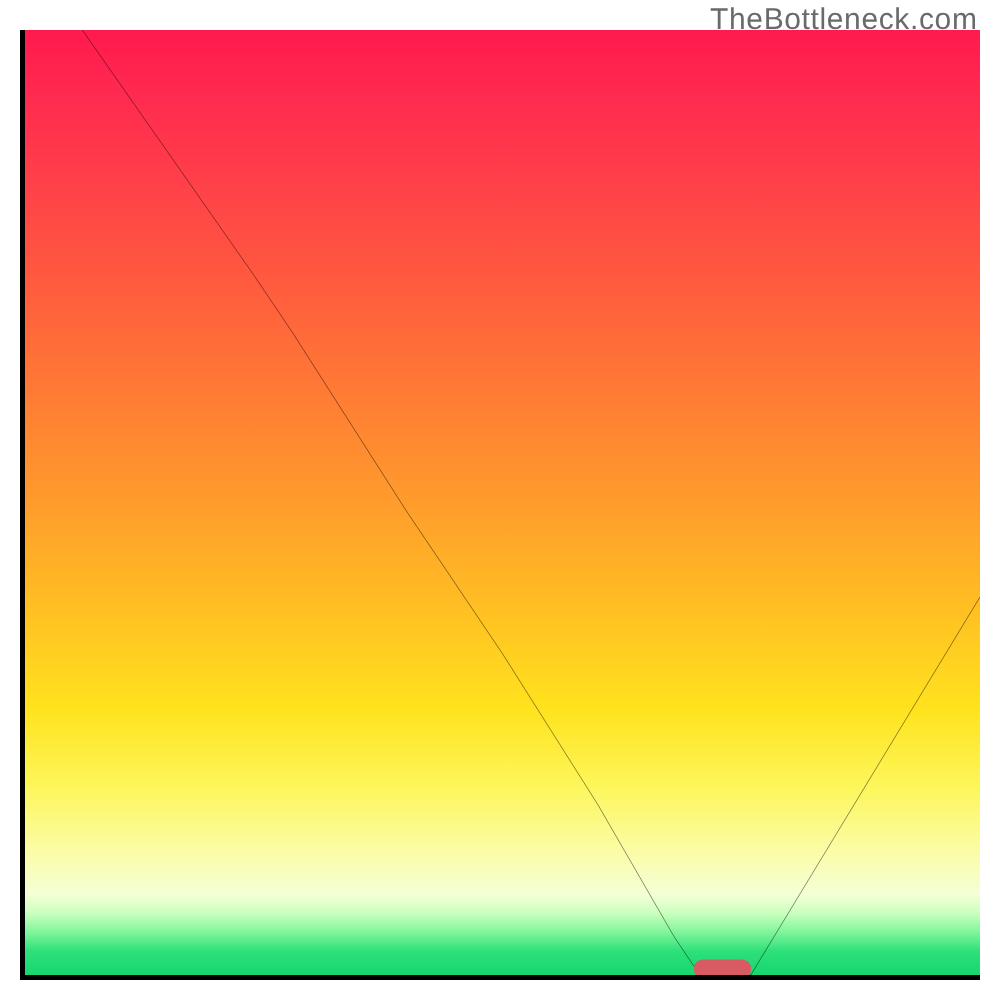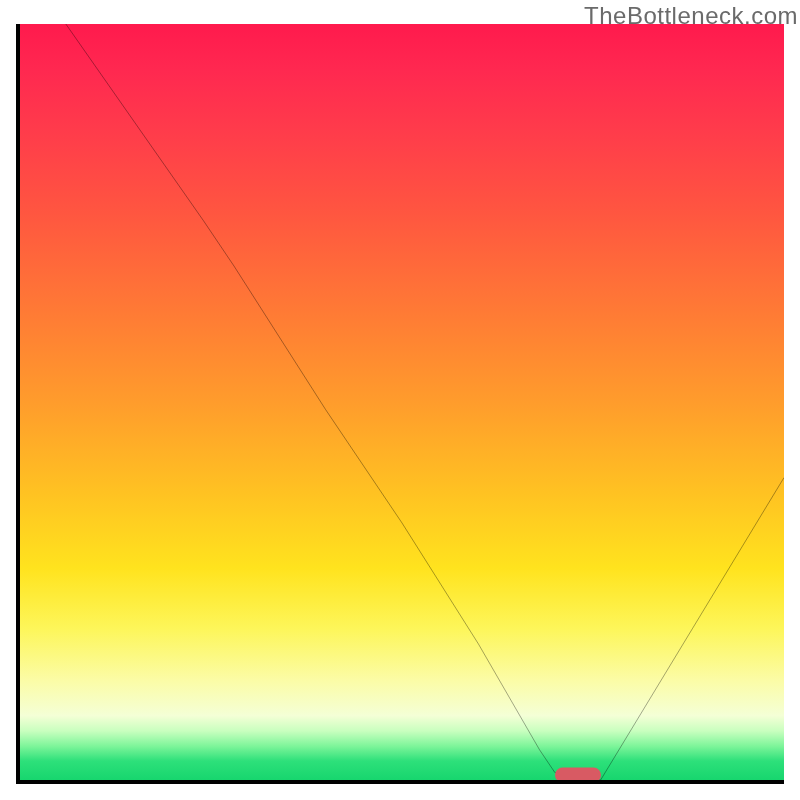--- a/index.html
+++ b/index.html
@@ -11,21 +11,21 @@
     font-family: Arial, Helvetica, sans-serif;
   }
   .chart-outer {
     position: relative;
     width: 800px;
     height: 800px;
   }
   .watermark {
     position: absolute;
     top: 2px;
-    right: 2px;
+    right: 18px;
     font-size: 24px;
     font-weight: 500;
     color: #6a6a6a;
     letter-spacing: 0.5px;
     z-index: 5;
     margin-left: 20px;
   }
   .plot-frame {
     position: absolute;
     left: 16px;

